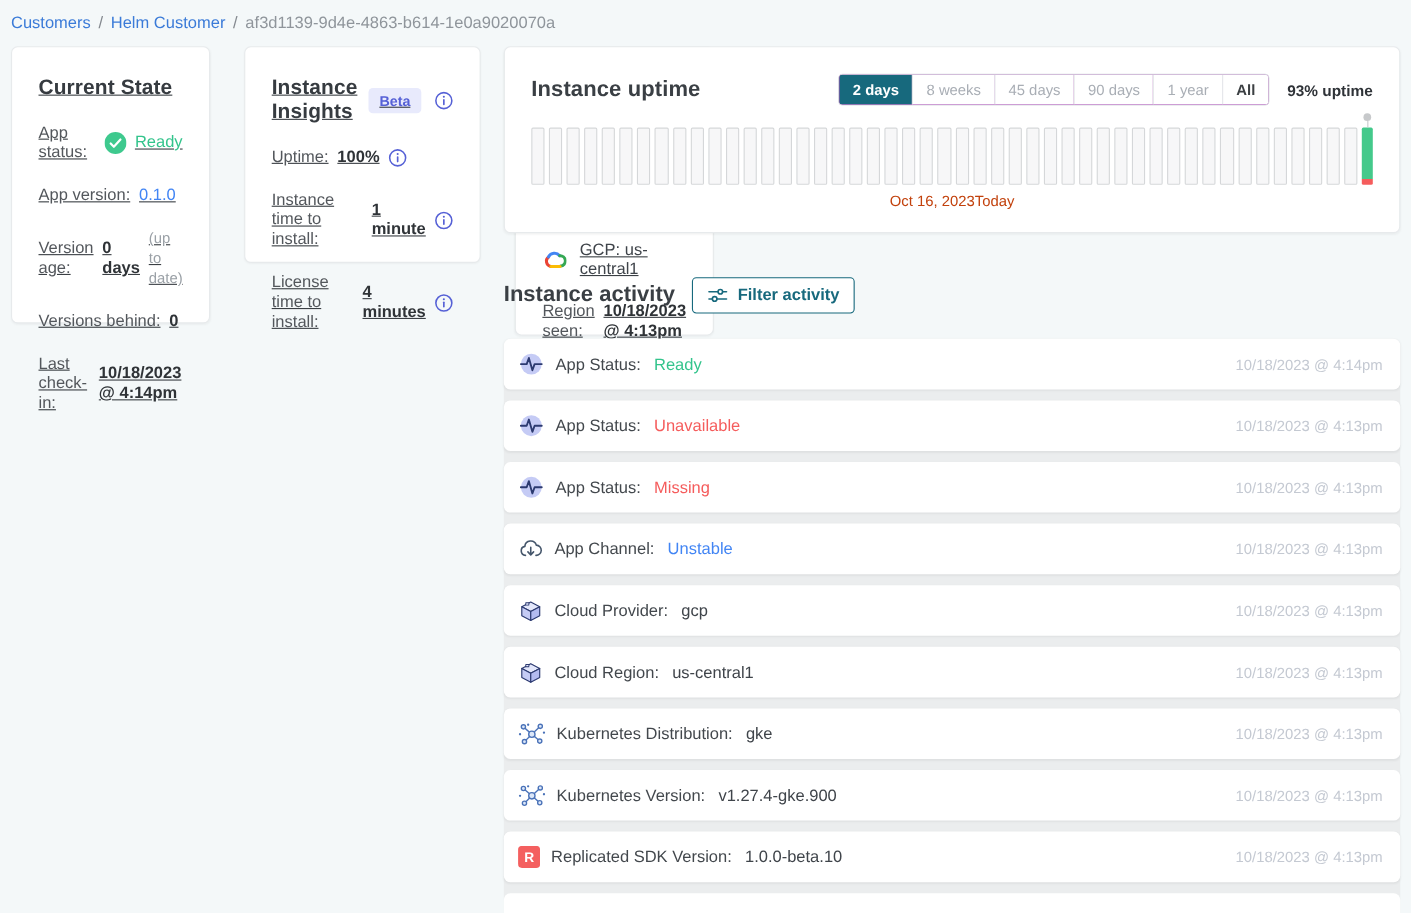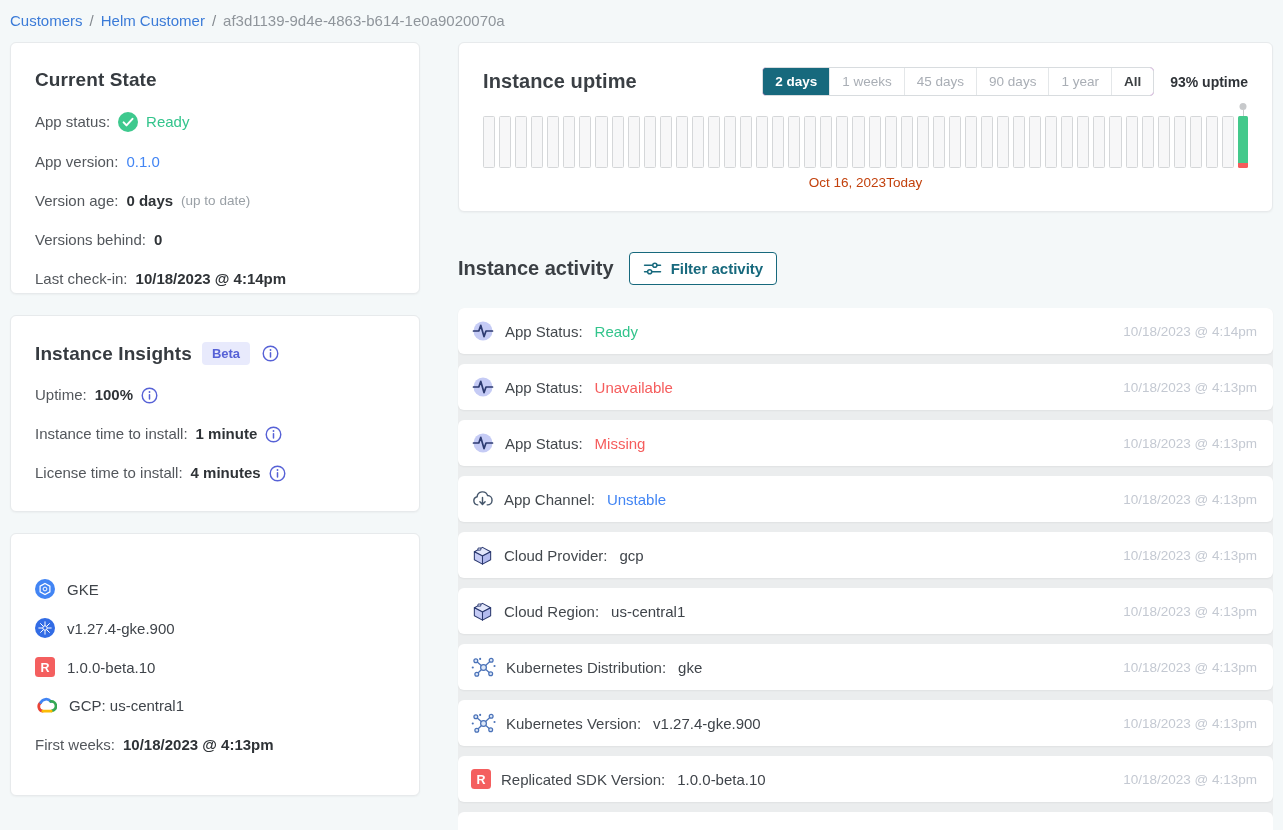--- a/index.html
+++ b/index.html
@@ -11,21 +11,21 @@
     color:#3a3f44;
   }
   
   .breadcrumb { padding:12px 10px 10px 10px; font-size:15px; display:flex; gap:7px; align-items:center; }
   .breadcrumb a { color:#3b7bd8; text-decoration:none; font-weight:500; cursor:pointer; }
   .breadcrumb .sep { color:#84898f; }
   .breadcrumb .current { color:#8f959b; }
 
   
   .main { display:flex; padding:3px 10px 0 10px; align-items:flex-start; }
-  .left-col { width:410px; flex:0 0 410px; display:flex; flex-direction:column; gap:21px; }
+  .left-col { width:410px; flex:0 0 410px; display:flex; flex-direction:row; gap:31px;text-decoration:underline; }
   .right-col { margin-left:38px; flex:1; min-width:0; }
 
   
   .card {
     background:#fff;
     border:1px solid #e7eaec;
     border-radius:6px;
     box-shadow:0 1px 2px rgba(0,0,0,0.04);
     padding:26px 24px;
   }
@@ -250,36 +250,36 @@
                   <path d="M6.2 6.8 A6.6 6.6 0 0 1 17.2 5.6" stroke="#4285f4"></path>
                   <path d="M17.2 5.6 A5 5 0 0 1 18.2 15.9" stroke="#34a853"></path>
                   <path d="M17.6 16.2 H8.6" stroke="#fbbc05"></path>
                 </g>
               </svg>
             </span>
             <span>GCP: us-central1</span>
           </div>
         </div>
       <div class="kv-row">
-        <span class="kv-label">First weeks:</span>
+        <span class="kv-label">Region seen:</span>
         <span class="kv-value">10/18/2023 @ 4:13pm</span>
       </div>
     </div>
 
   </div>
 
   <div class="right-col">
 
     <div class="card uptime-card">
       <div class="uptime-header">
         <h2>Instance uptime</h2>
         <div class="uptime-controls">
           <div class="segmented">
               <button class="seg-btn selected">2 days</button>
-              <button class="seg-btn">1 weeks</button>
+              <button class="seg-btn">8 weeks</button>
               <button class="seg-btn">45 days</button>
               <button class="seg-btn">90 days</button>
               <button class="seg-btn">1 year</button>
               <button class="seg-btn all">All</button>
             </div>
           <span class="uptime-pct">93% uptime</span>
         </div>
       </div>
       <div class="chart">
           <div class="bar"></div>

